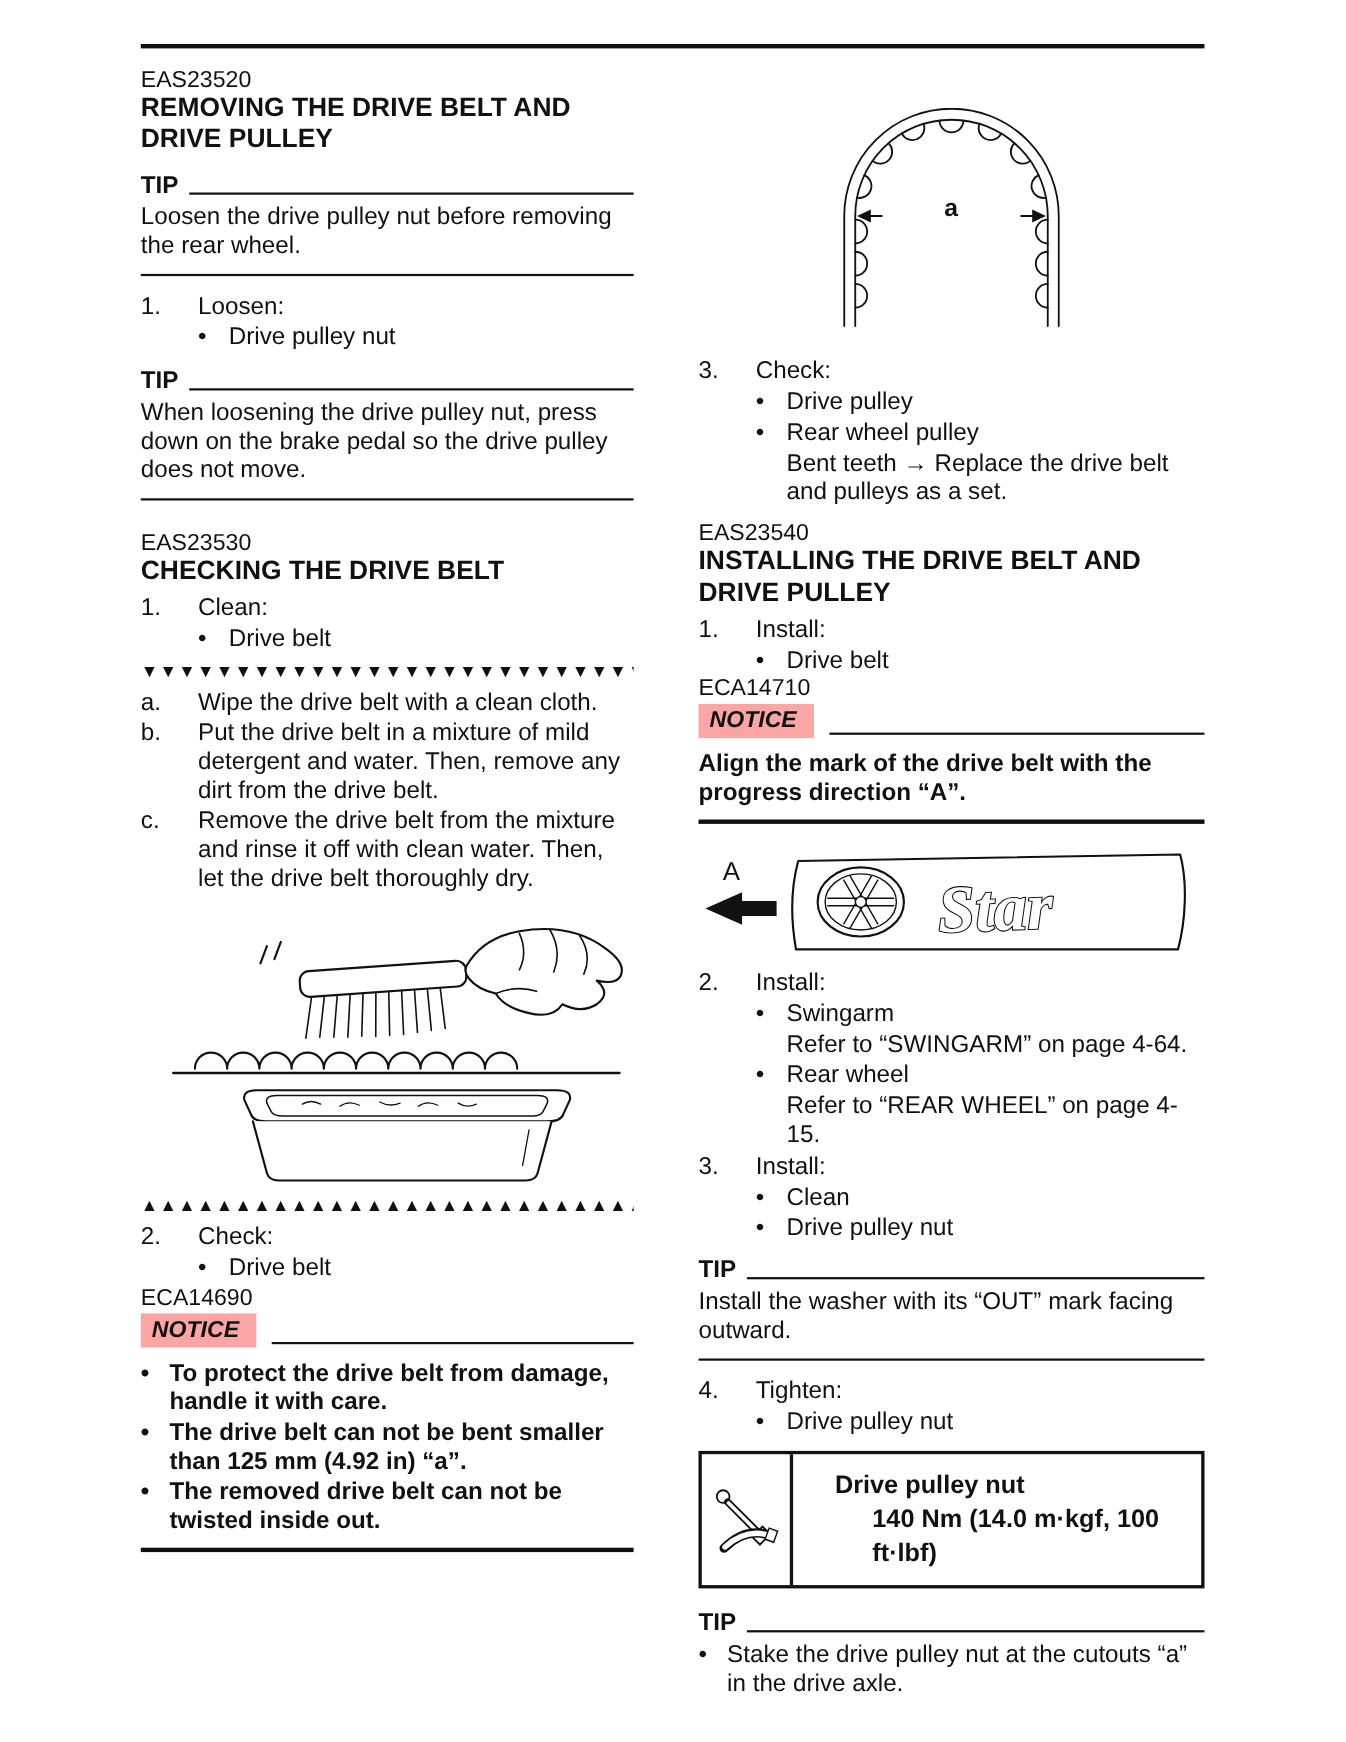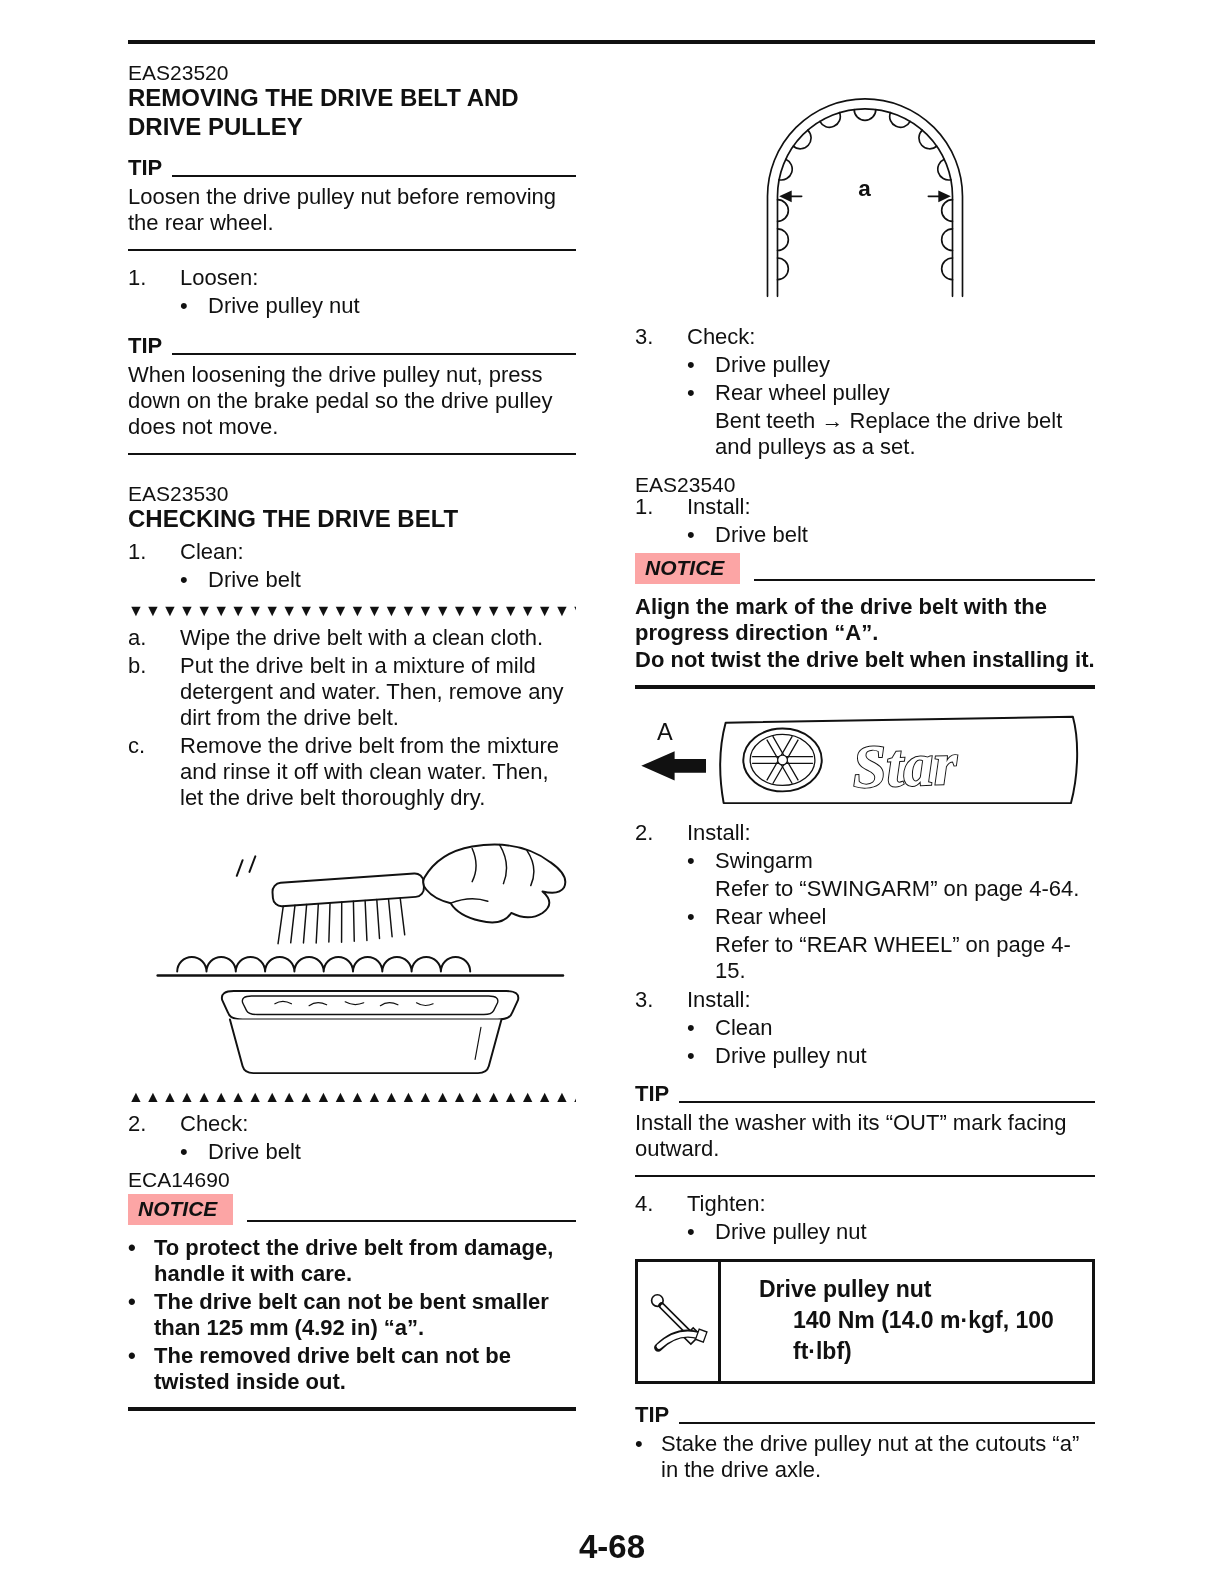--- a/index.html
+++ b/index.html
@@ -190,37 +190,38 @@
         <span class="b-dot">•</span>
         <span class="b-text">Drive pulley</span>
       </div>
       <div class="b-row">
         <span class="b-dot">•</span>
         <span class="b-text">Rear wheel pulley</span>
       </div>
       <p class="b-note">Bent teeth → Replace the drive belt and pulleys as a set.</p>
 
       <div class="code">EAS23540</div>
+      <div class="section-title">INSTALLING THE DRIVE BELT AND DRIVE PULLEY</div>
 
       <div class="step" style="margin-top:0">
         <span class="step-num">1.</span>
         <span class="step-label">Install:</span>
       </div>
       <div class="b-row">
         <span class="b-dot">•</span>
         <span class="b-text">Drive belt</span>
       </div>
 
+      <div class="code" style="margin-top:4px">ECA14710</div>
       <div class="notice-head">
         <span class="notice-badge">NOTICE</span>
         <span class="notice-rule"></span>
       </div>
       <div class="notice-body">
         <p class="notice-par">Align the mark of the drive belt with the progress direction “A”.</p>
-        <p class="notice-par">Do not twist the drive belt when installing it.</p>
       </div>
       <hr class="notice-close">
 
       <svg class="fig-star" width="452" height="103" viewBox="0 0 460 105">
         <text x="22" y="34" font-size="24" fill="#111" font-family="Liberation Sans, sans-serif">A</text>
         <polygon points="6,60 40,45 40,53 72,53 72,67 40,67 40,75" fill="#111"></polygon>
         <g stroke="#111" fill="none" stroke-width="2" stroke-linejoin="round">
           <path d="M92,16 L446,10 C453,36 451,72 444,98 L90,98 C85,70 85,42 92,16 Z" fill="#fff"></path>
           <g>
             <ellipse cx="150" cy="54" rx="40" ry="32"></ellipse>
@@ -313,14 +314,13 @@
         <span class="tip-rule"></span>
       </div>
       <div class="nb-row" style="margin-top:3px">
         <span class="nb-dot">•</span>
         <span class="nb-text">Stake the drive pulley nut at the cutouts “a” in the drive axle.</span>
       </div>
 
     </div>
   </div>
 
-  <div class="page-number">4-68</div>
 </div>
 
 </body></html>

